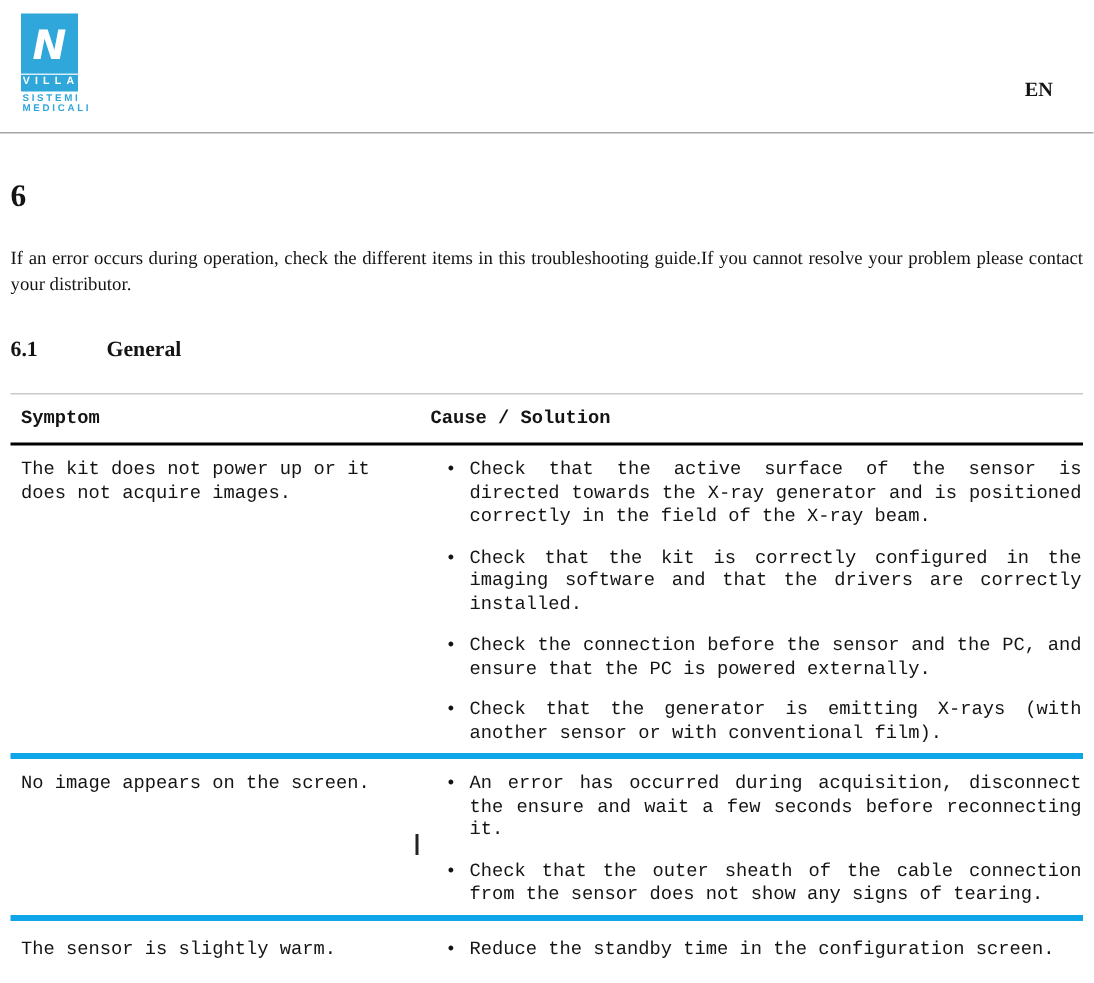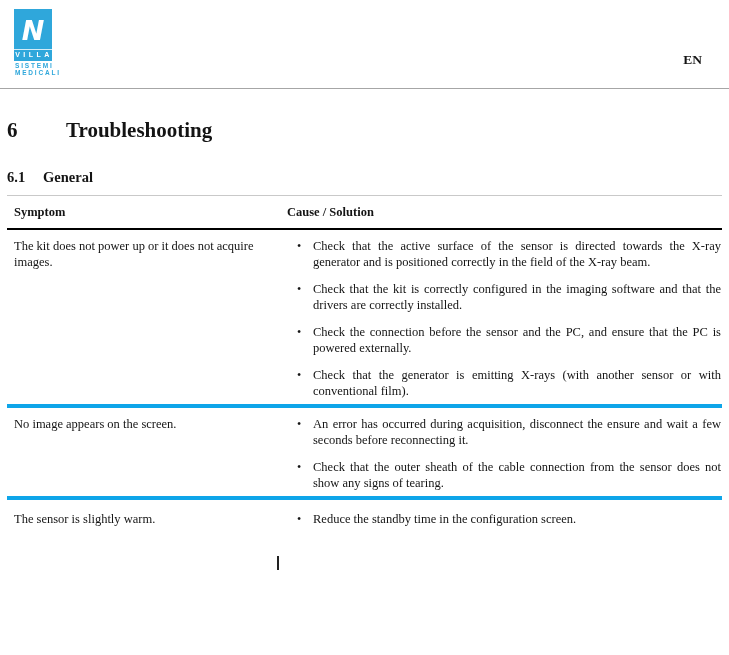--- a/index.html
+++ b/index.html
@@ -30,25 +30,25 @@
   .logo-sub {
     color:#2fa7db; font-size:6.5px; font-weight:bold; letter-spacing:1.8px;
     line-height:7px; padding-left:1px; margin-top:1px;
   }
   .lang { position:absolute; right:27px; bottom:20px; font-weight:bold; font-size:13.5px; }
 
   
   .h1 { display:flex; margin:29px 7px 0 7px; font-size:21px; font-weight:bold; line-height:24px; }
   .h1 .num { width:59px; flex:0 0 59px; }
   .intro { margin:22px 7px 0 7px; font-size:12.5px; line-height:17px; text-align:justify; }
-  .h2 { display:flex; margin:28px 7px 0 7px; font-size:14.5px; font-weight:bold; line-height:15px; }
+  .h2 { display:flex; margin:28px 7px 0 7px; font-size:14.5px; font-weight:bold; line-height:15px;gap:28px; }
   .h2 .num { width:36px; flex:0 0 36px; }
 
   
-  .tbl { margin:10px 7px 0 7px; width:715px; font-size:12.5px; border-top:1px solid #c9c9c9; }
+  .tbl { margin:21px 7px 0 7px; width:715px; font-size:12.5px; border-top:1px solid #c9c9c9;font-family:Liberation Mono, monospace; }
   .trow { display:grid; grid-template-columns:280px 1fr; }
   .thead { padding:9px 0 8px 0; border-bottom:2px solid #000; font-weight:bold; line-height:15px; }
   .th1 { padding-left:7px; }
   .tr { padding:9px 0 5px 0; border-bottom:4px solid #0ea5e9; line-height:15.5px; }
   .tr.last { border-bottom:none; padding-top:12px; }
   .symptom { padding-left:7px; padding-right:28px; }
   .cause { padding-right:1px; }
   .bullet { display:grid; grid-template-columns:16px 1fr; padding-left:10px; margin-bottom:12px; text-align:justify; }
   .bullet:last-child { margin-bottom:0; }
   .bullet .dot { font-size:12px; line-height:15.5px; }
@@ -70,23 +70,23 @@
       <div class="logo-sub">
         <div>SISTEMI</div>
         <div>MEDICALI</div>
       </div>
     </div>
     <div class="lang">EN</div>
   </div>
 
   <div class="h1">
     <span class="num">6</span>
-    <span>Troubleshooting</span>
   </div>
 
+  <p class="intro">If an error occurs during operation, check the different items in this troubleshooting guide.If you cannot resolve your problem please contact your distributor.</p>
 
   <div class="h2">
     <span class="num">6.1</span>
     <span>General</span>
   </div>
 
   <div class="tbl">
 
     <div class="trow thead">
       <div class="th1">Symptom</div>

